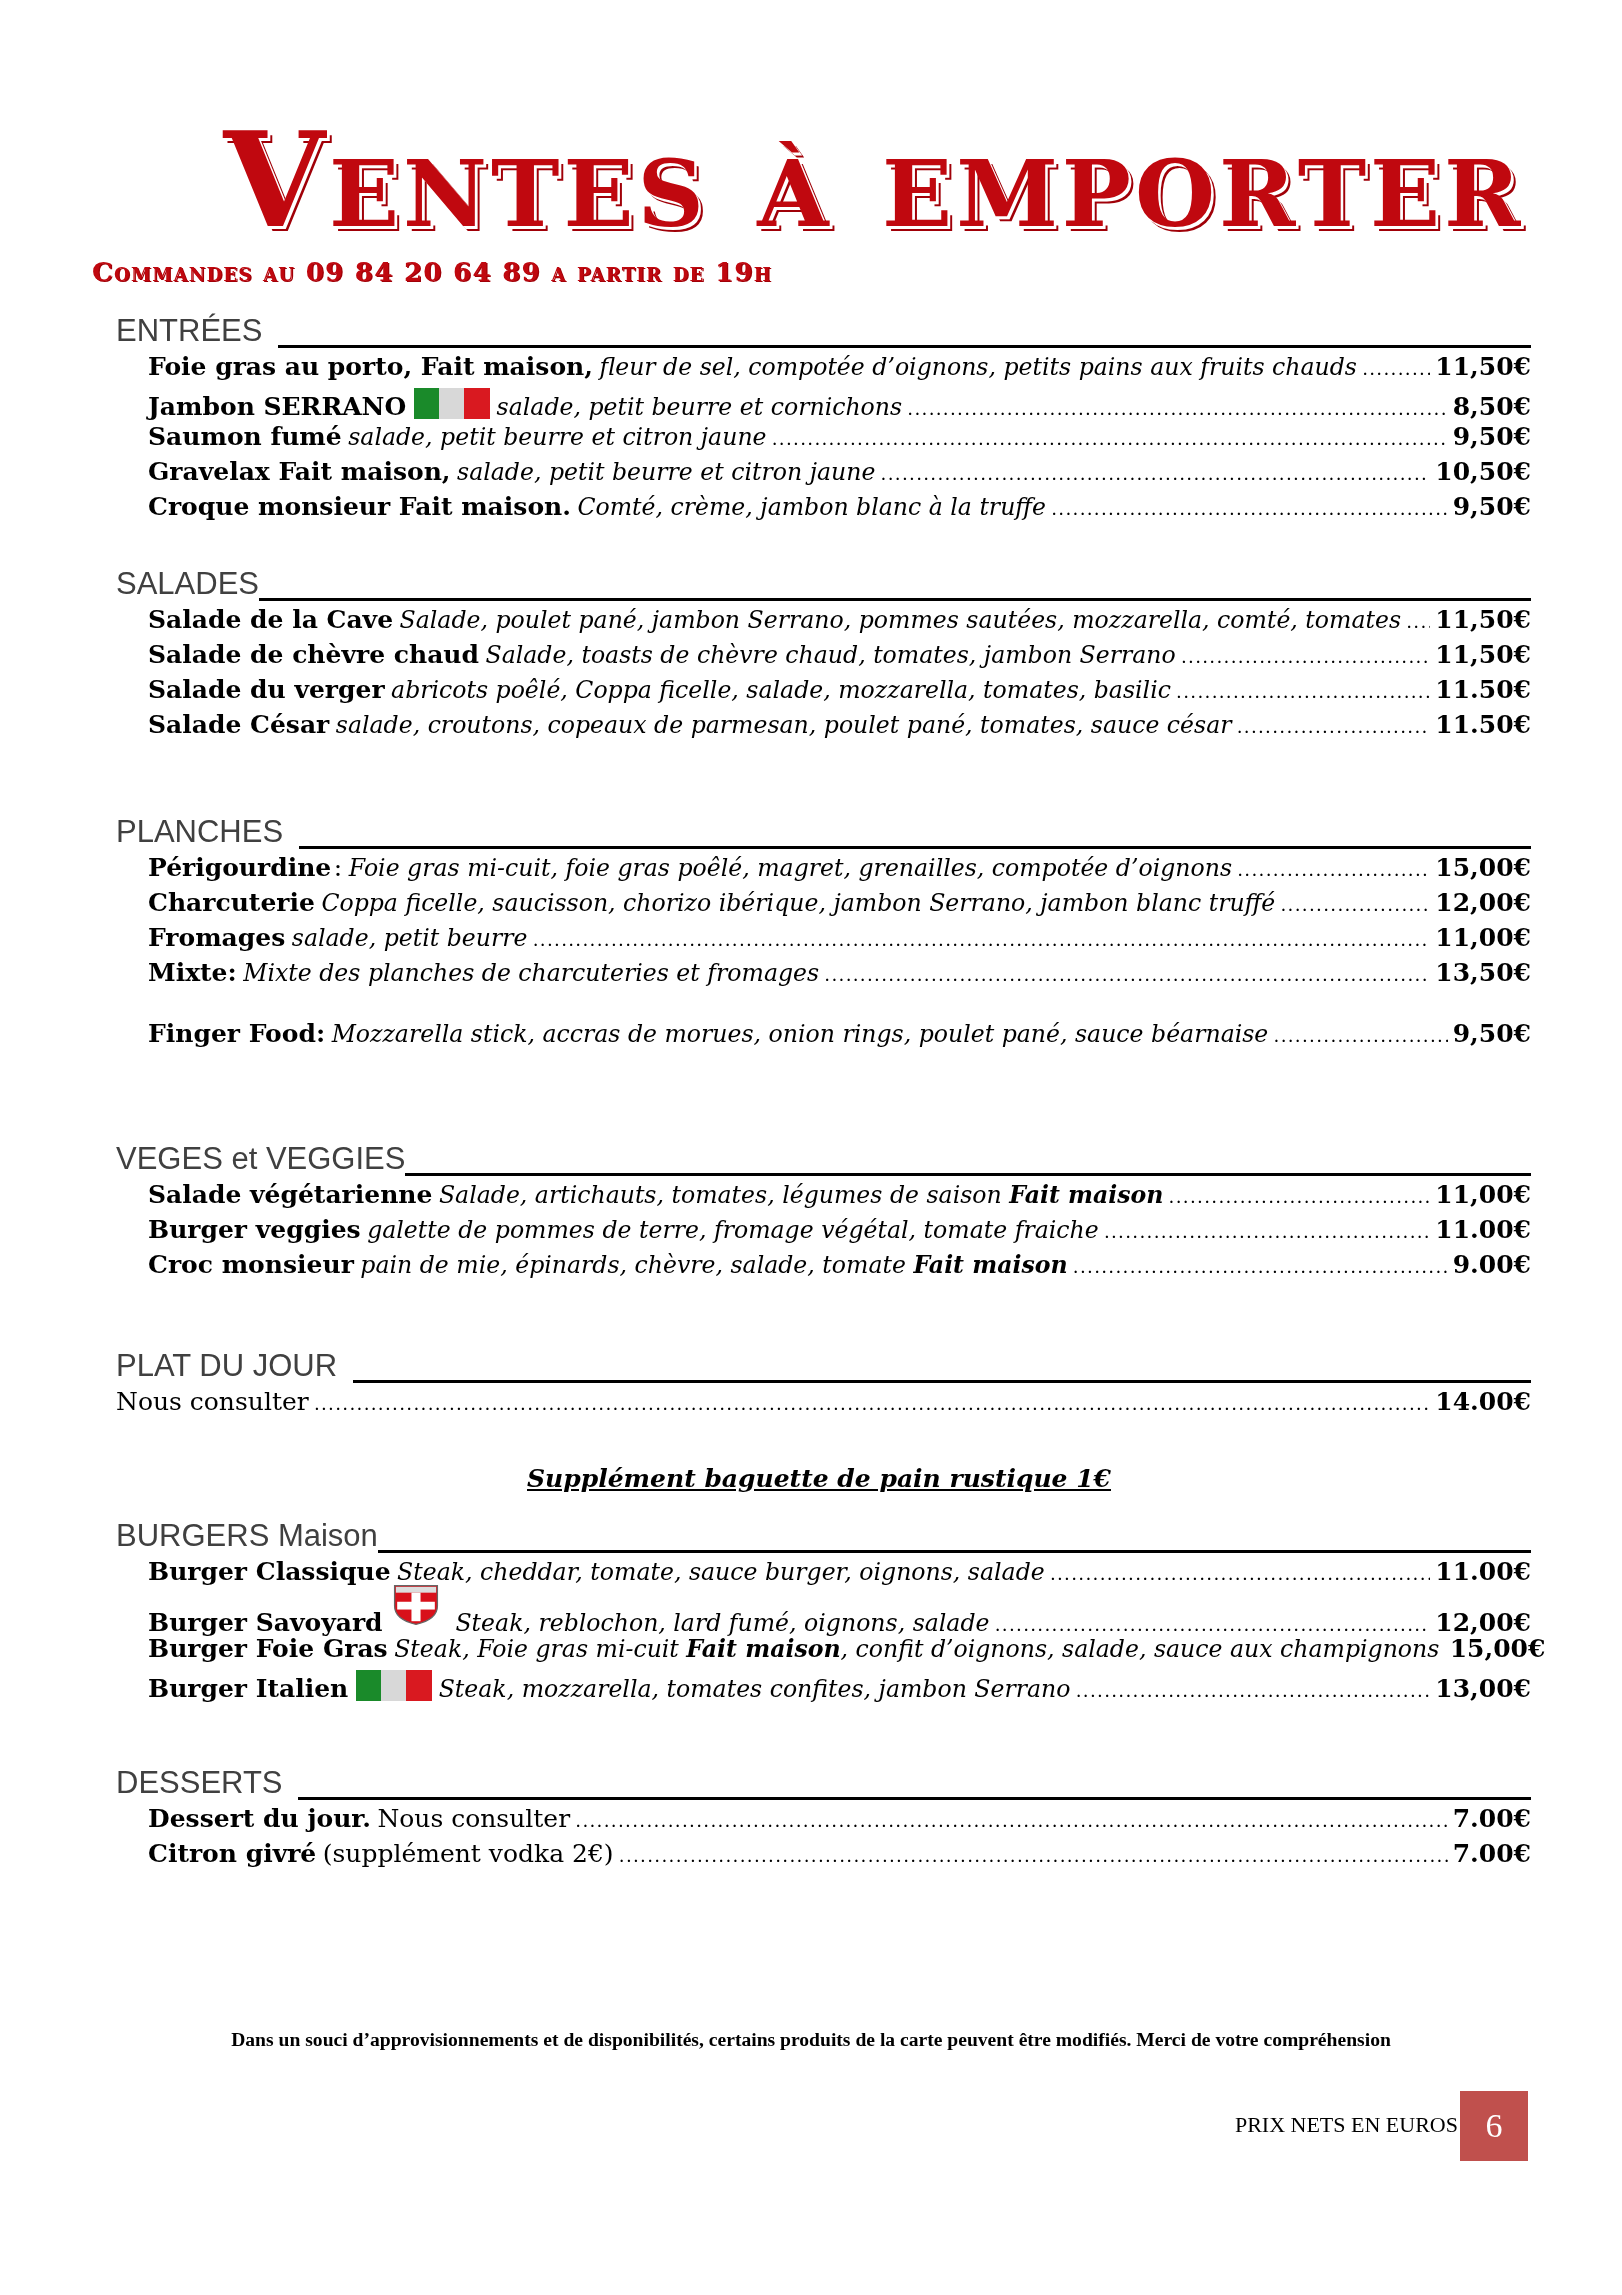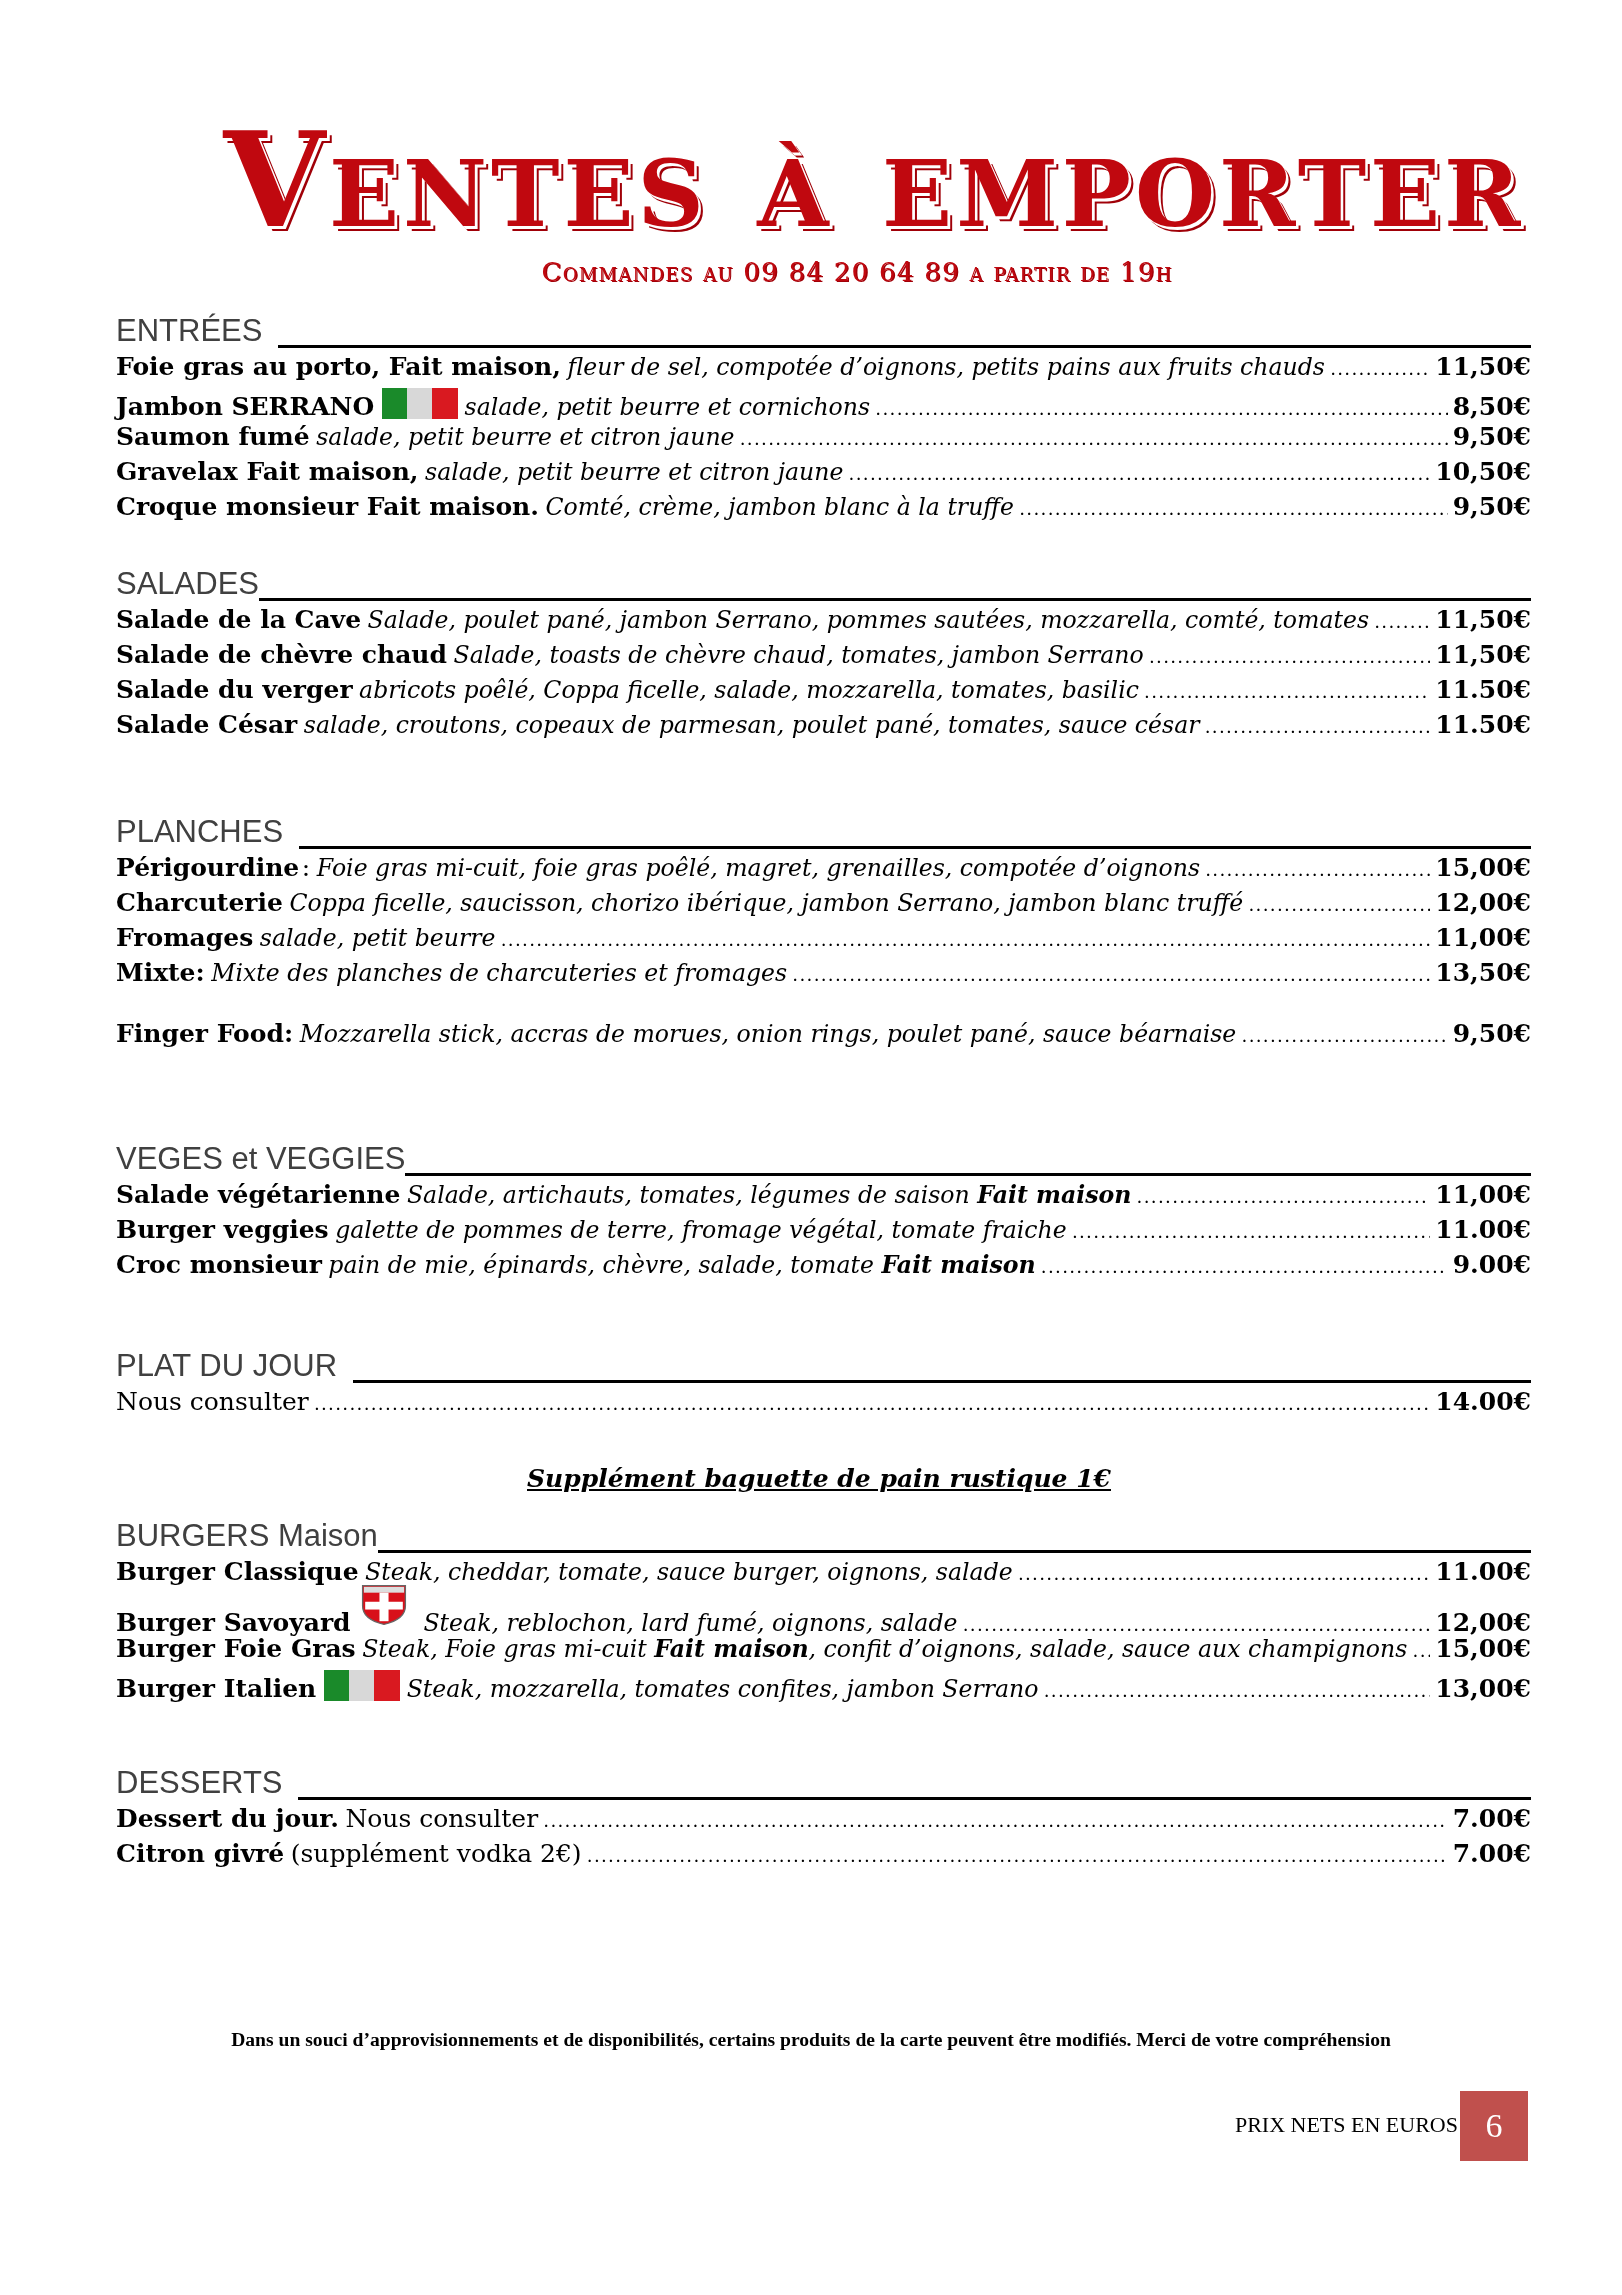--- a/index.html
+++ b/index.html
@@ -4,36 +4,36 @@
 <style>
   html, body { margin: 0; padding: 0; background: #ffffff; }
   body { width: 1622px; height: 2295px; position: relative; overflow: hidden;
          font-family: "DejaVu Serif", serif; color: #000; }
 
   .title { position: absolute; left: 0; width: 1622px; top: 115px; text-align: center;
            padding-left: 92px; box-sizing: border-box;
            font-family: "DejaVu Serif", serif; font-size: 131px; font-weight: bold;
            letter-spacing: 3.9px; color: #c0080f; font-variant: small-caps;
            text-shadow: 2.6px 2.6px 0 #fff, 4.6px 4.6px 0 #a00008; line-height: 1; margin-left: 17px; }
-  .subtitle { position: absolute; left: 0; width: 1622px; top: 257px; text-align: center;
+  .subtitle { position: absolute; left: 0; width: 1622px; top: 257px; text-align: left;
               padding-left: 92px; box-sizing: border-box;
-              font-family: "DejaVu Serif", serif; font-size: 26px; font-weight: normal;
+              font-family: "DejaVu Serif", serif; font-size: 26px; font-weight: bold;
               color: #c0080f; font-variant: small-caps; letter-spacing: 1.3px;
               text-shadow: 1.3px 1.3px 0 #a00008; }
 
   .section { position: absolute; left: 116px; width: 1415px; }
   .sec-head { position: relative; height: 41px; display: flex; align-items: flex-end; }
   .sec-title { font-family: "Liberation Sans", sans-serif; font-size: 31px; color: #404040;
                line-height: 1; white-space: nowrap; padding-bottom: 2.6px; }
   .sec-rule { flex: 1; border-bottom: 3.9px solid #000; margin-left: 15.7px; margin-bottom: 1.3px; }
   .sec-rule.tight { margin-left: 0; }
 
   .row { display: flex; align-items: baseline; height: 35px; font-size: 25px; line-height: 35px;
          white-space: nowrap; }
-  .row .name { font-weight: bold; }
+  .row .name { font-weight: bold; margin-left: 32px; }
   .row .desc { font-style: italic; font-size: 23.6px; margin-left: 6.5px; }
   .row .desc b { font-weight: bold; }
   .row .plain { font-size: 25px; margin-left: 6.5px; }
   .row .dots { flex: 1; overflow: hidden; margin: 0 5.2px; font-size: 18.3px; letter-spacing: 1.3px;
                color: #000; }
   .row .dots::before { content: "................................................................................................................................................................................................................................................................................"; }
   .row .price { font-weight: bold; font-size: 25px; }
   .row.gap { margin-top: 26px; }
 
   .flag-it { display: inline-block; width: 76px; height: 31px; margin-left: 7.9px;

